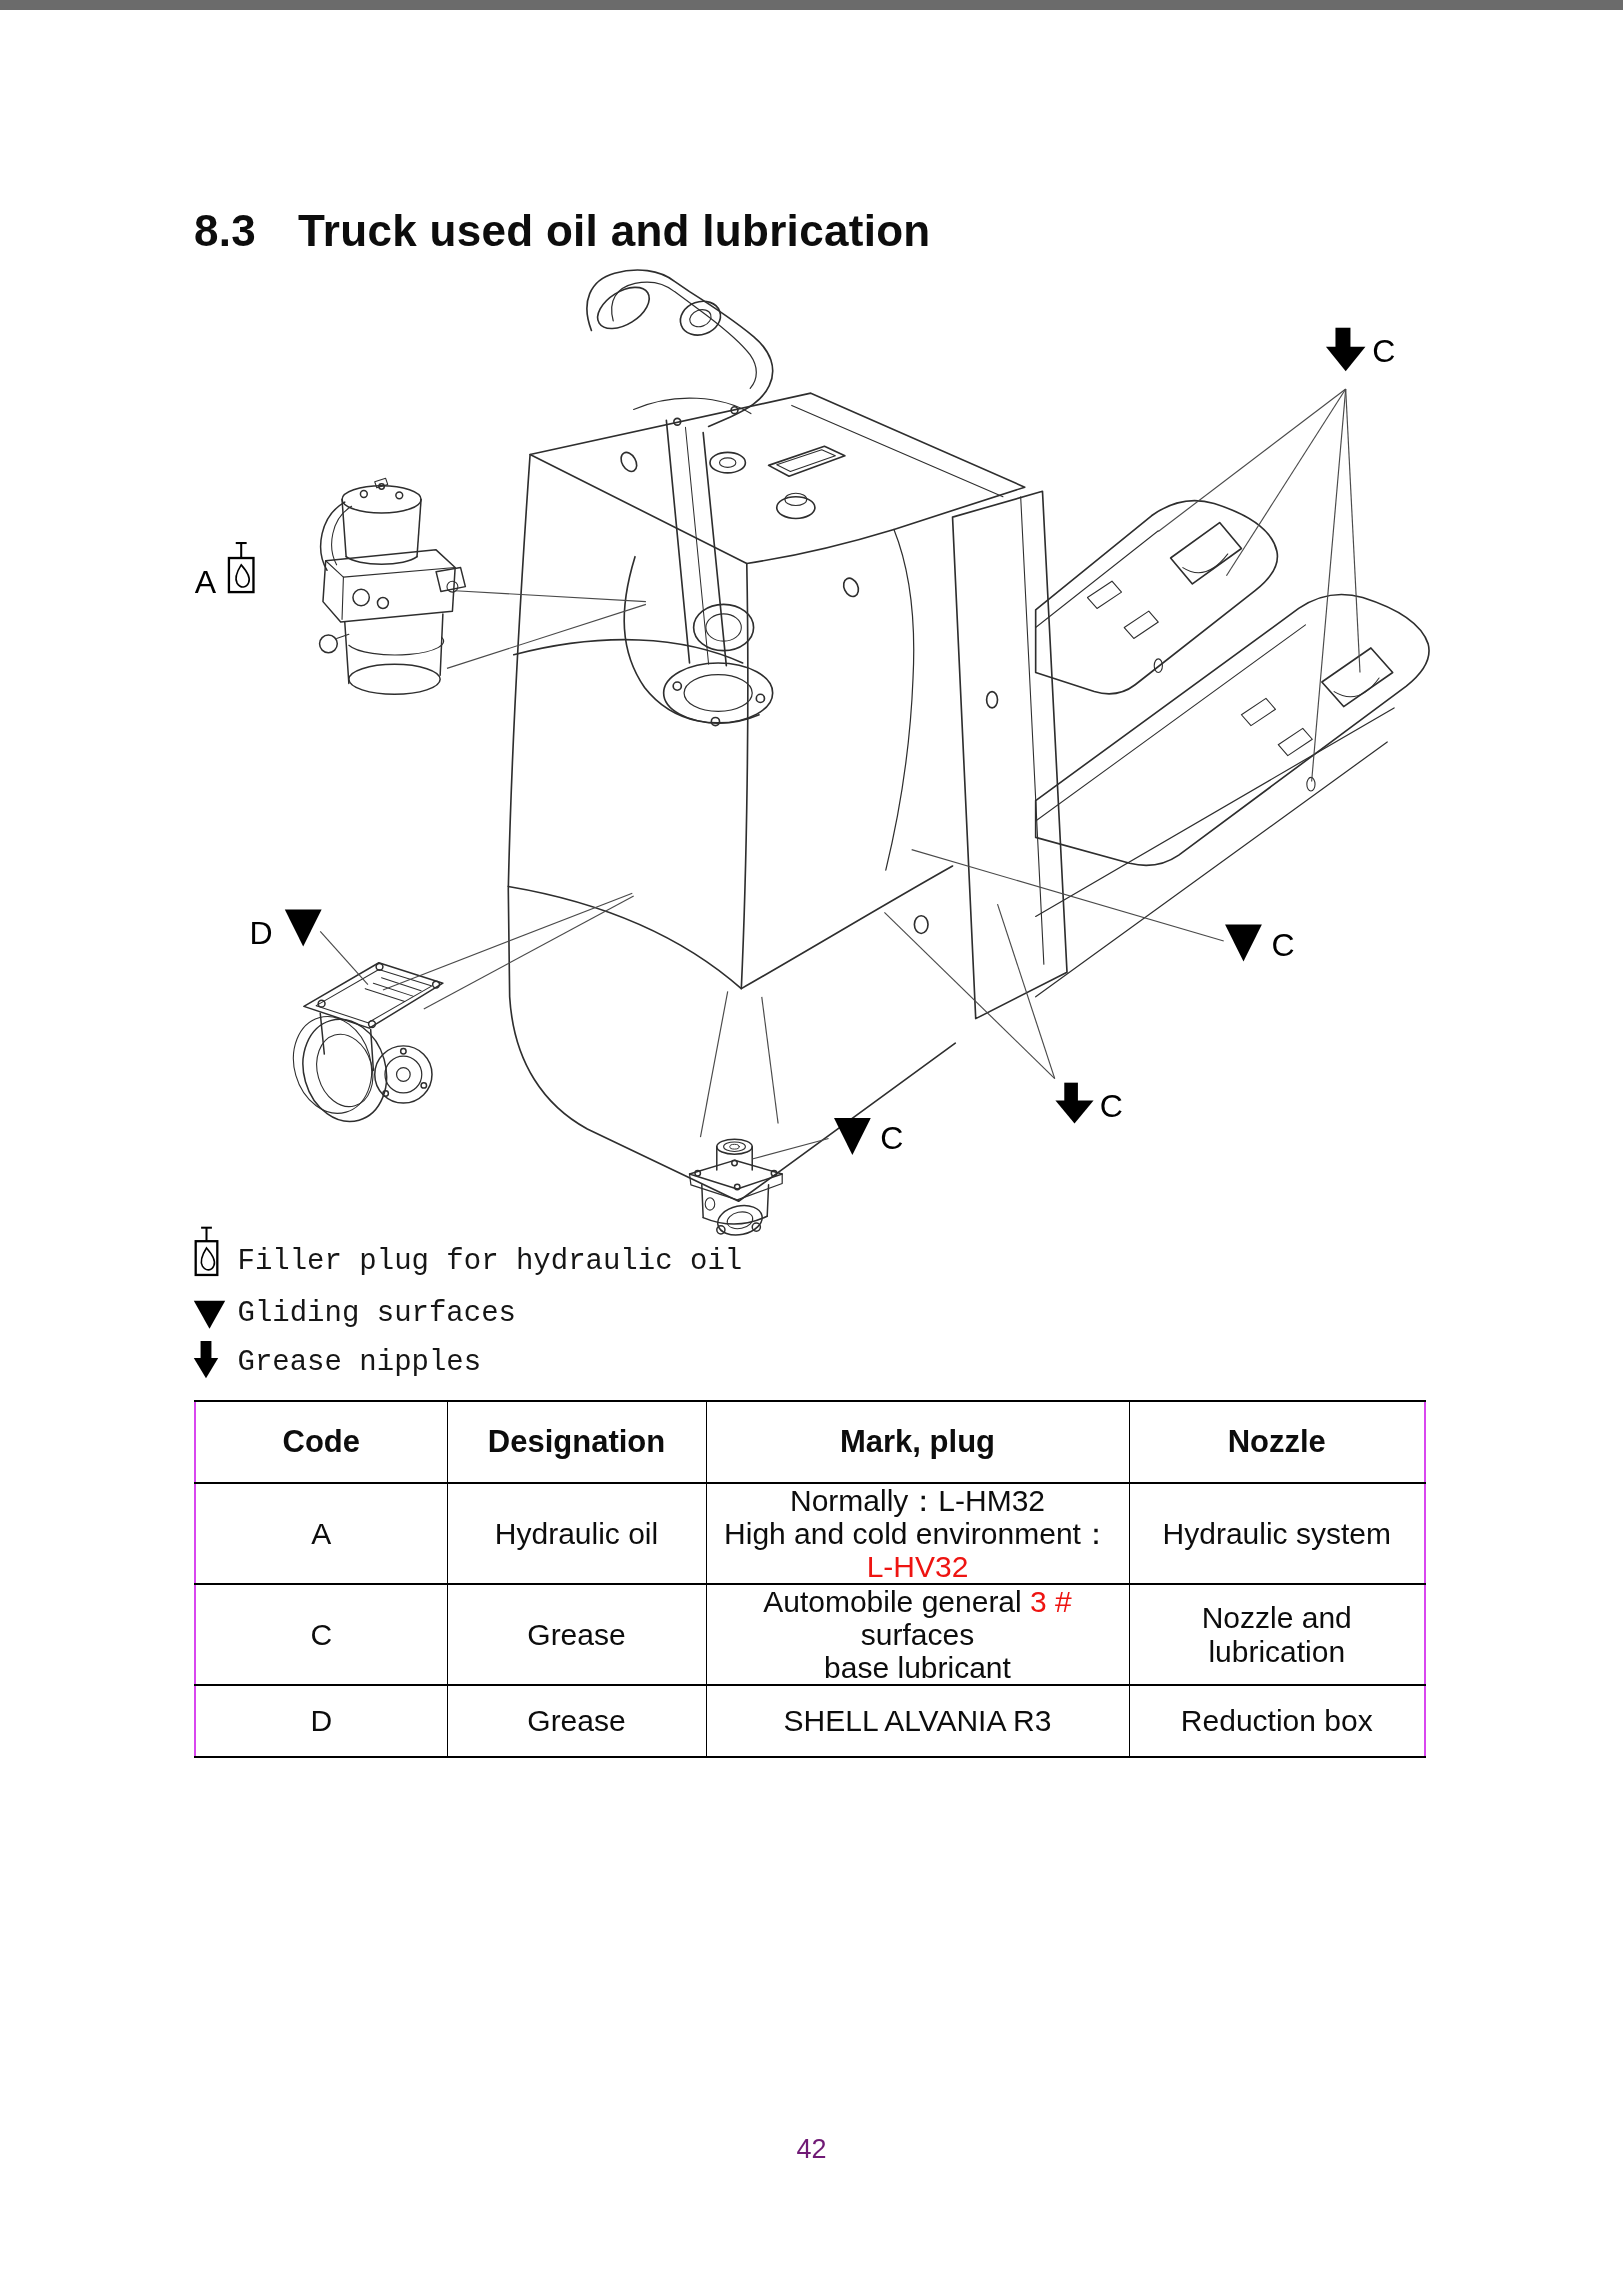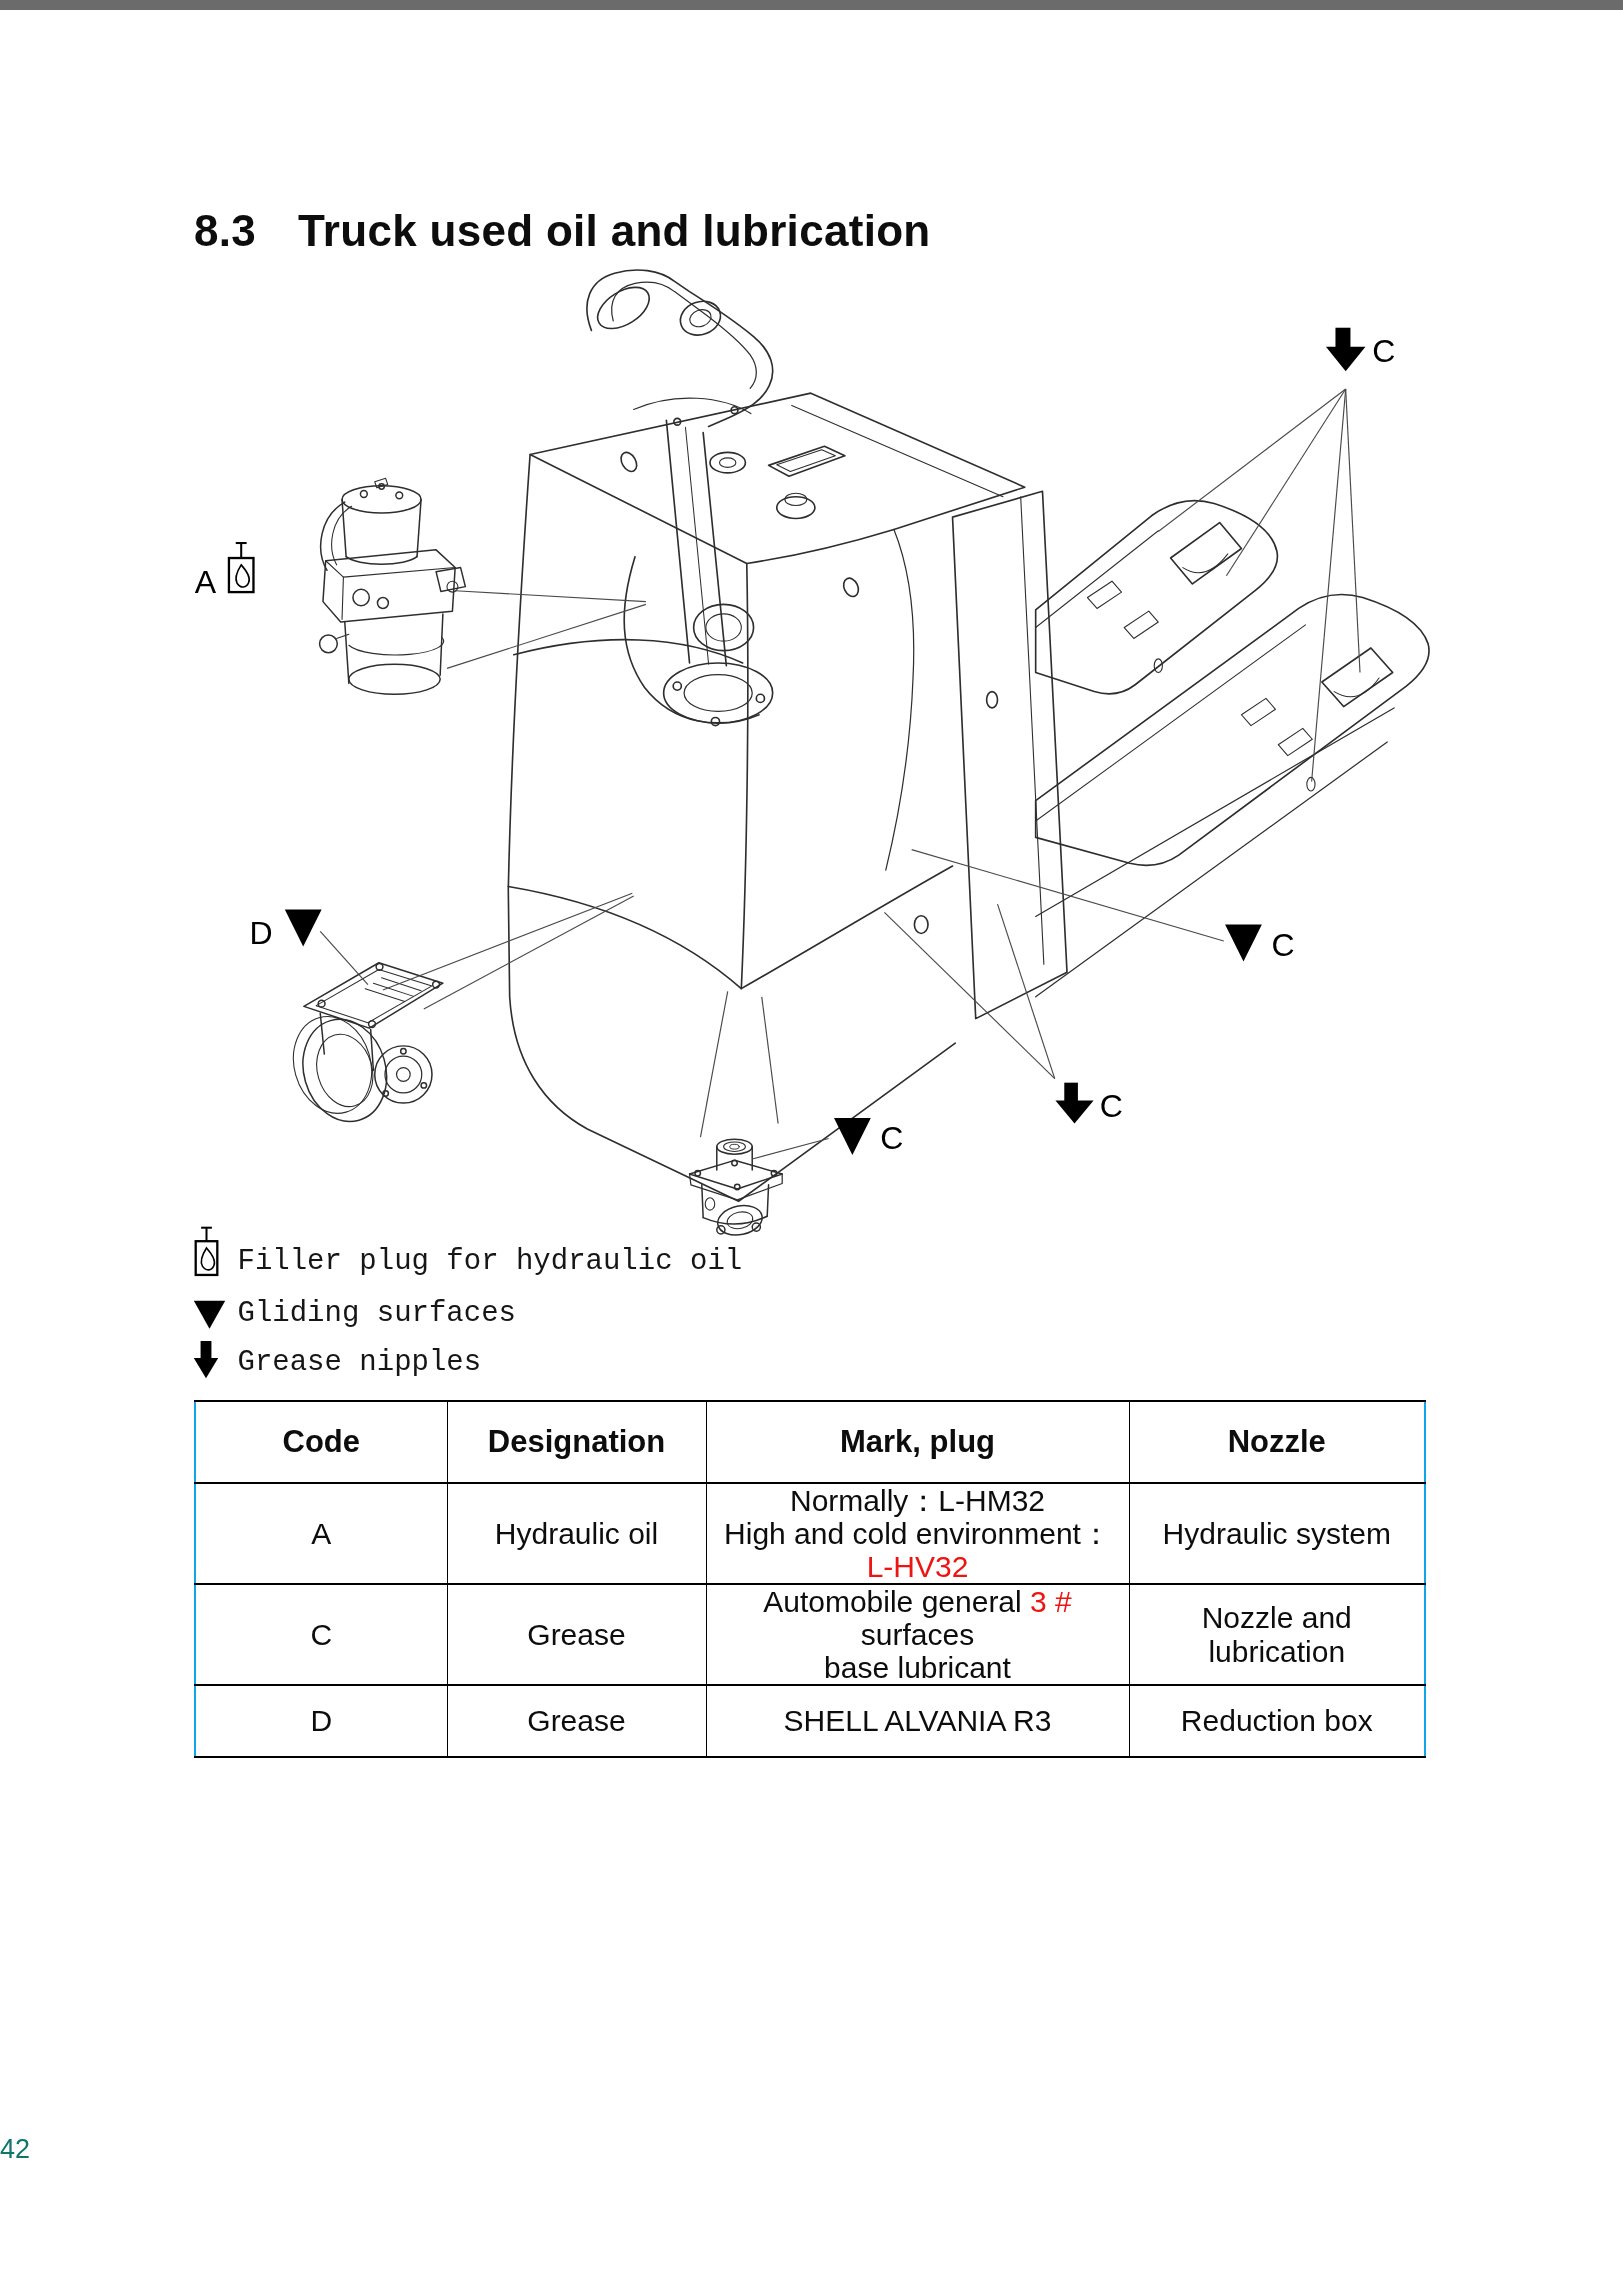--- a/index.html
+++ b/index.html
@@ -20,30 +20,30 @@
   
   .legend-row{position:absolute;left:193px;height:44px;display:flex;align-items:flex-end;font-family:Liberation Mono, monospace;}
   .legend-ico{width:35px;display:flex;justify-content:flex-start;align-items:center;flex:0 0 35px;}
   .legend-txt{font-size:29px;color:#161616;margin-left:9.5px;white-space:nowrap;}
   
   table.lube{position:absolute;left:194px;top:1390px;width:1230px;
     border-collapse:collapse;table-layout:fixed;}
   table.lube th, table.lube td{
     border:1.4px solid #000;border-top-width:2px;border-bottom-width:2px;
     text-align:center;vertical-align:middle;padding:0 9.5px;color:#0d0d0d;}
-  table.lube{border:2px solid #0ea5e9;}
+  table.lube{border:2px solid #d946ef;}
   table.lube th{font-size:31px;font-weight:bold;}
   table.lube td{font-size:30px;font-weight:400;}
   .mark-line{line-height:33px;}
   .red{color:#ee1411;}
   .remark-red{font-size:28px;}
   tr.r-head{height:82px;} tr.r-a{height:97px;} tr.r-c{height:89px;} tr.r-d{height:72px;}
   
-  .pageno{position:absolute;left:0;top:2124px;width:1623px;text-align:left;
-    font-size:27px;color:#0f766e;}
+  .pageno{position:absolute;left:0;top:2124px;width:1623px;text-align:center;
+    font-size:27px;color:#701a75;}
 </style>
 </head>
 <body>
 
 <div class="page">
 
   <div class="title">
     <span class="num">8.3</span><span>Truck used oil and lubrication</span>
   </div>
 

